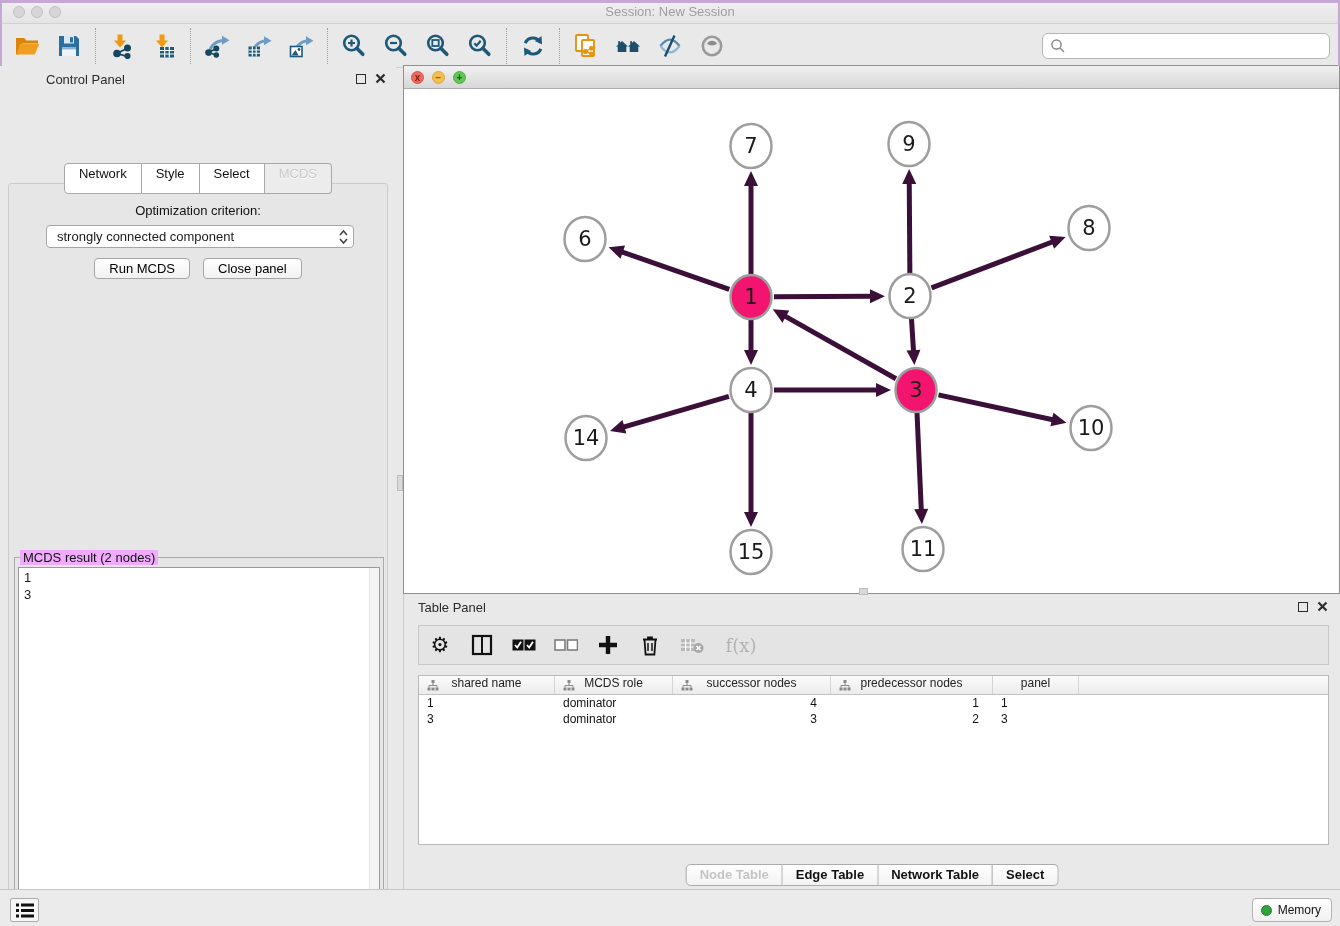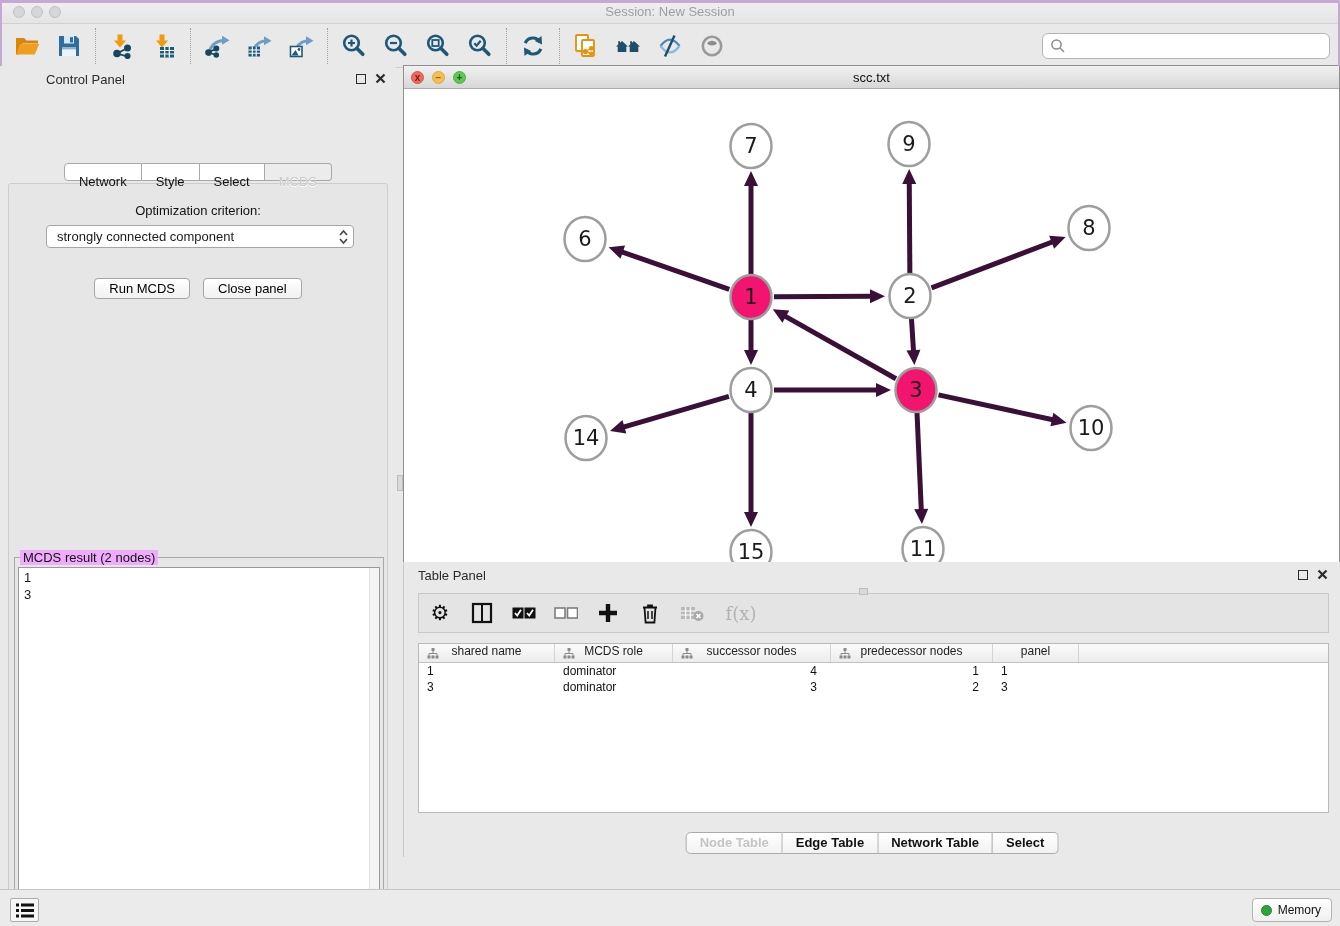--- a/index.html
+++ b/index.html
@@ -32,31 +32,31 @@
     background:#fff; padding:0 8px 0 28px; font-size:13px; outline:none;
     font-family:"Liberation Sans",sans-serif; }
   .search-glass { position:absolute; left:8px; top:5px; }
   
   .control-panel { position:absolute; left:0; top:66px; width:396px; height:815px; background:#E9E9E9; }
   .panel-header { position:absolute; left:14px; top:6px; font-size:13px; color:#2B2B2B;margin-left:32px; }
   .panel-icons { position:absolute; right:10px; top:7px; display:flex; gap:9px; align-items:center; }
   .float-ic { width:10px; height:10px; border:1.6px solid #2B2B2B; display:inline-block; }
   .close-ic { width:11px; height:11px; display:inline-block; }
   .cp-tabs { position:absolute; left:0; top:97px; width:100%; display:flex; justify-content:center; z-index:3; }
-  .cp-tab { height:18px; line-height:19px; padding:8px 14px; font-size:13px; background:#FFFFFF;
+  .cp-tab { height:31px; line-height:19px; padding:0 14px; font-size:13px; background:#FFFFFF;
     border:1px solid #A9A9A9; border-left:none; color:#111; }
   .cp-tab:first-child { border-left:1px solid #A9A9A9; border-radius:4px 0 0 4px; }
   .cp-tab.sel { background:#ECECEC; color:#C9C9C9; border-radius:0 4px 4px 0; text-shadow:0 1px 0 #fff; }
   .cp-inner { position:absolute; left:8px; top:117px; width:380px; height:759px;
     background:#E6E6E6; border:1px solid #CCCCCC; border-radius:3px; }
   .opt-label { position:absolute; left:0; top:19px; width:100%; text-align:center; font-size:13px; color:#111; }
   .opt-select { position:absolute; left:37px; top:41px; width:308px; height:23px; background:#fff;
     border:1px solid #A6A6A6; border-radius:4px; font-size:13px; line-height:21px; padding-left:10px; }
   .opt-select .chev { position:absolute; right:5px; top:3px; }
-  .cp-buttons { position:absolute; left:0; top:74px; width:100%; display:flex; justify-content:center; gap:13px;margin-top:20px; }
+  .cp-buttons { position:absolute; left:0; top:74px; width:100%; display:flex; justify-content:center; gap:13px; }
   .btn { height:21px; padding:0 14px; font-size:13px; background:linear-gradient(#FFFFFF,#F1F1F1);
     border:1px solid #A6A6A6; border-radius:4px; font-family:"Liberation Sans",sans-serif; }
   .result-group { position:absolute; left:5px; top:373px; width:370px; height:380px;
     border:1px solid #A9A9A9; }
   .result-legend { position:absolute; top:-8px; left:5px; background:#f0abfc; padding:0 3px;
     font-size:13px; color:#111; }
   .result-box { position:absolute; left:3px; top:9px; right:3px; bottom:3px; background:#fff;
     border:1px solid #9A9A9A; font-size:13px; line-height:17px; padding:1px 5px;
     white-space:pre; overflow:hidden; }
   .result-scroll { position:absolute; right:4px; top:10px; bottom:4px; width:10px;
@@ -72,21 +72,21 @@
   .net-titlebar { position:absolute; left:0; top:0; right:0; height:23px;
     background:linear-gradient(#F1F1F1,#D7D7D7); border-bottom:1px solid #ACACAC; }
   .net-title { position:absolute; width:100%; text-align:center; top:4px; font-size:13px; color:#111; }
   .nt { position:absolute; top:5px; width:13px; height:13px; border-radius:50%;
     font-size:10px; line-height:12px; text-align:center; font-weight:bold; }
   .nt.red { left:7px; background:#EE6A5F; border:1px solid #D4554C; color:#7E1B12; }
   .nt.yel { left:28px; background:#F5BE4F; border:1px solid #DFA73B; color:#90591A; }
   .nt.grn { left:49px; background:#61C554; border:1px solid #53AD46; color:#17641B; }
   .net-canvas { position:absolute; left:0; top:23px; right:0; bottom:0; background:#FFFFFF; }
   
-  .table-panel { position:absolute; left:403px; top:562px; width:937px; height:295px;
+  .table-panel { position:absolute; left:403px; top:594px; width:937px; height:295px;
     background:#E9E9E9; border-left:1px solid #C9C9C9; }
   .tp-header { position:absolute; left:14px; top:6px; font-size:13px; color:#2B2B2B; }
   .tp-icons { position:absolute; right:12px; top:7px; display:flex; gap:9px; align-items:center; }
   .tp-toolbar { position:absolute; left:14px; top:31px; width:911px; height:40px;
     background:#E4E4E4; border:1px solid #C8C8C8; display:flex; align-items:center; padding:0 8px; gap:16px; }
   .tpt-btn { display:flex; align-items:center; justify-content:center; width:26px; height:26px;
     background:transparent; border:none; }
   .gear-glyph { font-family:"DejaVu Sans",sans-serif; font-size:21px; color:#111; line-height:1; }
   .fx-glyph { font-family:"DejaVu Serif",serif; font-size:18px; color:#B3B3B3; }
   .tp-table { position:absolute; left:14px; top:81px; width:911px; height:170px;
@@ -328,21 +328,20 @@
 </div>
 
 <div class="grip-v"></div>
 <div class="grip-h"></div>
 
 <div class="net-frame">
   <div class="net-titlebar">
     <span class="nt red">x</span>
     <span class="nt yel">−</span>
     <span class="nt grn">+</span>
-    <div class="net-title">scc.txt</div>
   </div>
   <div class="net-canvas">
     <svg id="graph-svg" width="935" height="504" viewBox="0 0 935 504">
         <line x1="347" y1="185" x2="347" y2="95" stroke="#3A1038" stroke-width="5"></line>
         <polygon points="347,82 354,97 340,97" fill="#3A1038"></polygon>
         <line x1="325.28718253123094" y1="200.4135938964542" x2="216.87335060057498" y2="162.5340622580322" stroke="#3A1038" stroke-width="5"></line>
         <polygon points="204.60088855300984,158.24609359081066 221.07032789024274,156.5855009504543 216.45251547938878,169.8019985401398" fill="#3A1038"></polygon>
         <line x1="369.9995451264251" y1="207.85534877278977" x2="468.0007515302541" y2="207.23898898408643" stroke="#3A1038" stroke-width="5"></line>
         <polygon points="481.00049442779874,207.1572295947937 466.04481537102026,214.25142891188628 465.95676679793576,200.2517057914536" fill="#3A1038"></polygon>
         <line x1="347" y1="231" x2="347" y2="263" stroke="#3A1038" stroke-width="5"></line>

